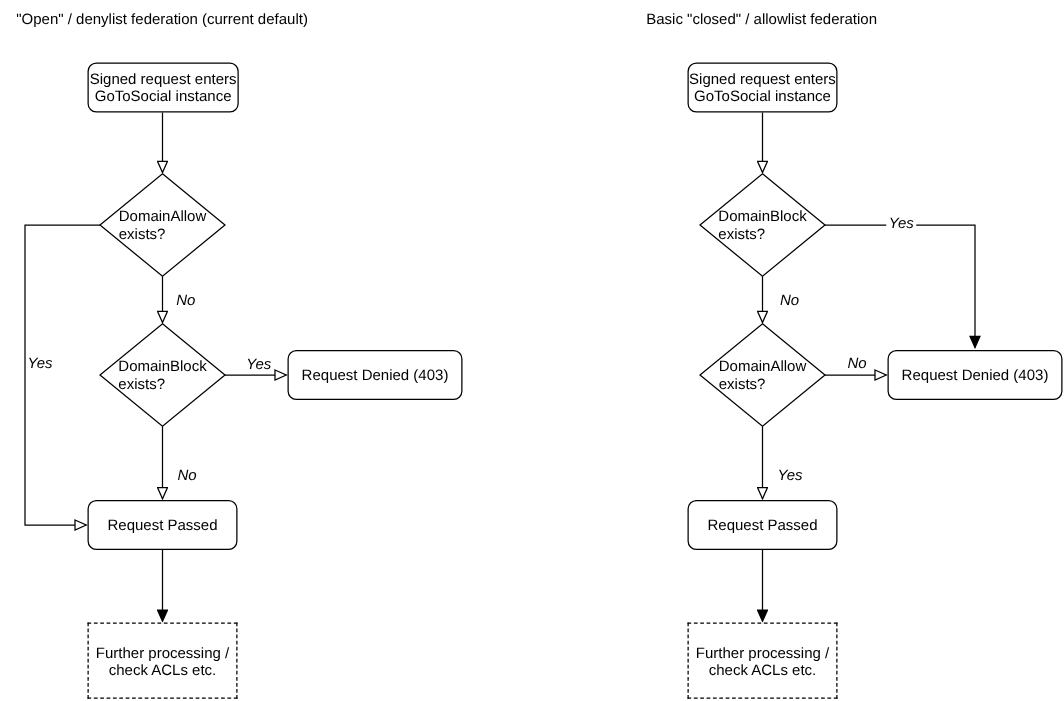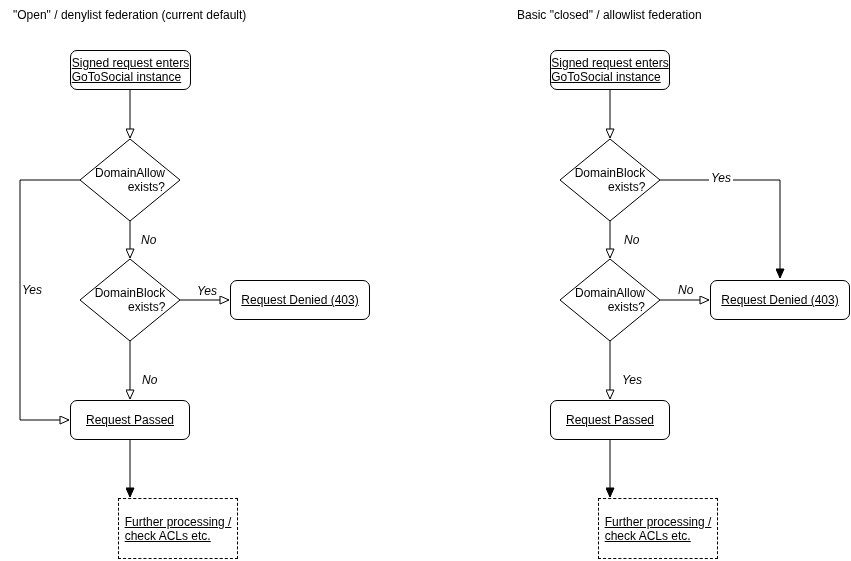--- a/index.html
+++ b/index.html
@@ -28,40 +28,38 @@
     position: absolute;
     white-space: pre;
     line-height: 14px;
   }
   .node {
     position: absolute;
     box-sizing: border-box;
     display: flex;
     align-items: center;
     justify-content: center;
-    text-align: left;
+    text-align: center;
     white-space: pre-line;
     line-height: 14px;
     background: #ffffff;
-    text-decoration: underline;
   }
   .node.rounded {
     border: 1px solid #000000;
     border-radius: 7px;
   }
   .node.dashed {
     border: 1px dashed #000000;
-    margin-left: 48px;
   }
   .diamond-label {
     position: absolute;
     display: flex;
     align-items: center;
     justify-content: center;
-    text-align: right;
+    text-align: left;
     white-space: pre-line;
     line-height: 14px;
     background: transparent;
     pointer-events: none;
   }
   .edge-label {
     position: absolute;
     line-height: 14px;
     background: #ffffff;
     padding: 0 1px;

